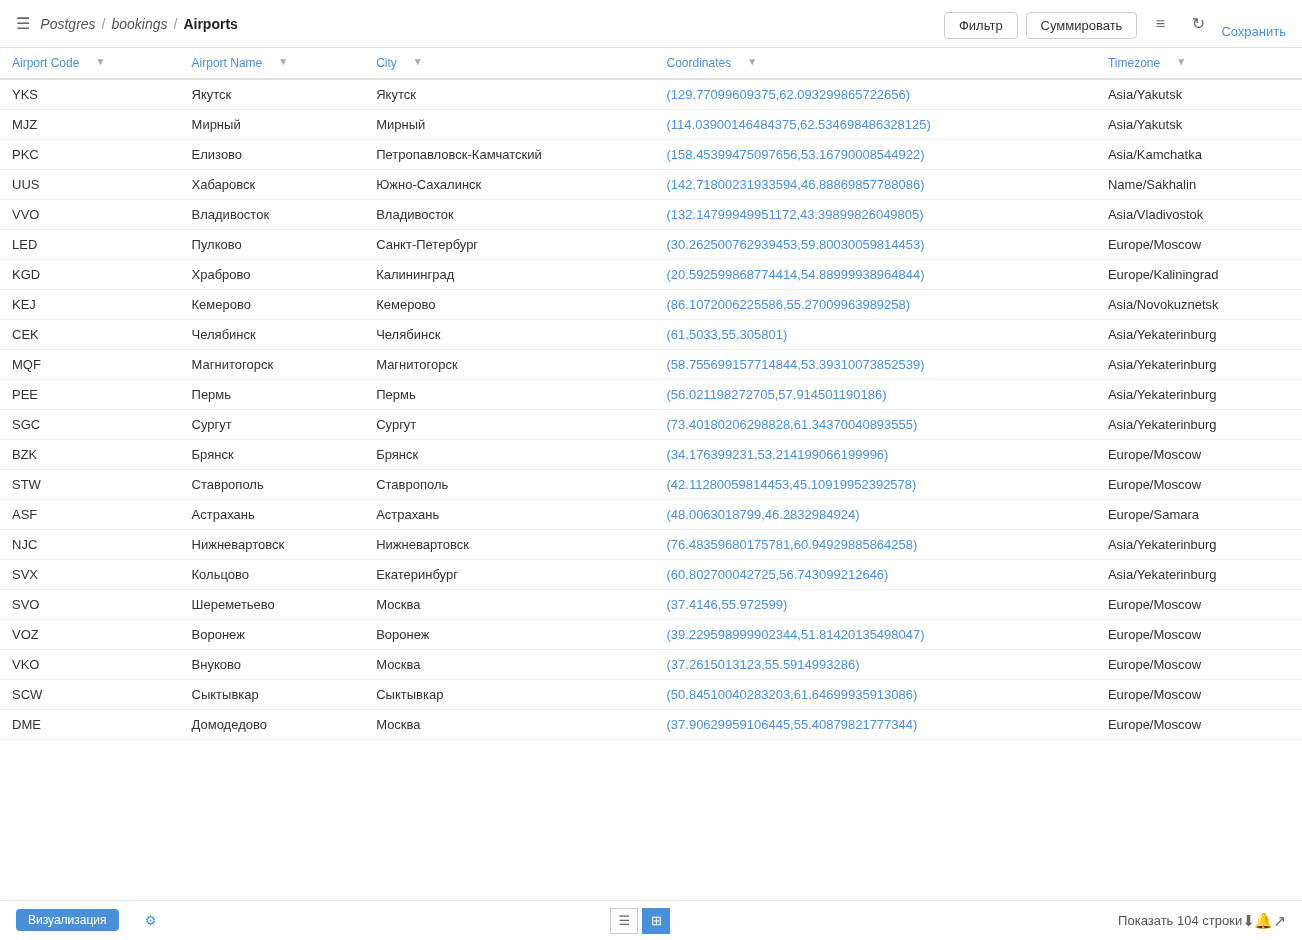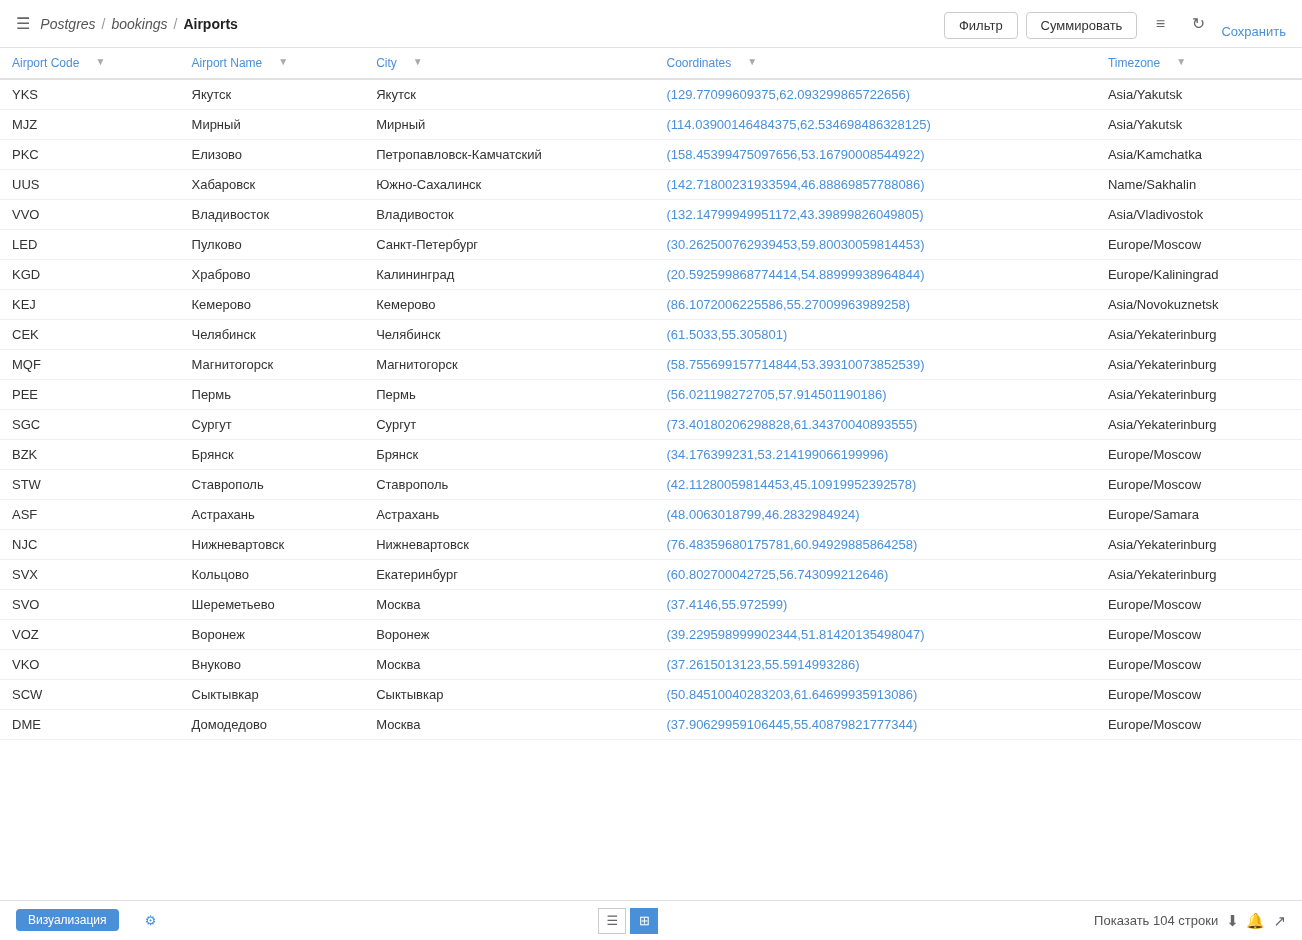--- a/index.html
+++ b/index.html
@@ -127,21 +127,21 @@
     .view-btn {
       width: 28px; height: 26px;
       border: 1px solid #ccc;
       background: #fff;
       cursor: pointer;
       display: flex; align-items: center; justify-content: center;
       font-size: 13px;
       color: #666;
     }
     .view-btn.active { background: #4a90d9; color: #fff; border-color: #4a90d9; }
-    .footer-right { display: flex; align-items: center; gap: 8px; font-size: 13px; color: #555; }
+    .footer-right { display: flex; align-items: center; font-size: 13px; color: #555; }
     .footer-right .icon-sm { font-size: 15px; color: #666; cursor: pointer; }
 
     
     .table-container::-webkit-scrollbar { width: 6px; }
     .table-container::-webkit-scrollbar-track { background: #f0f0f0; }
     .table-container::-webkit-scrollbar-thumb { background: #ccc; border-radius: 3px; }
   </style>
 </head>
 <body>
 

